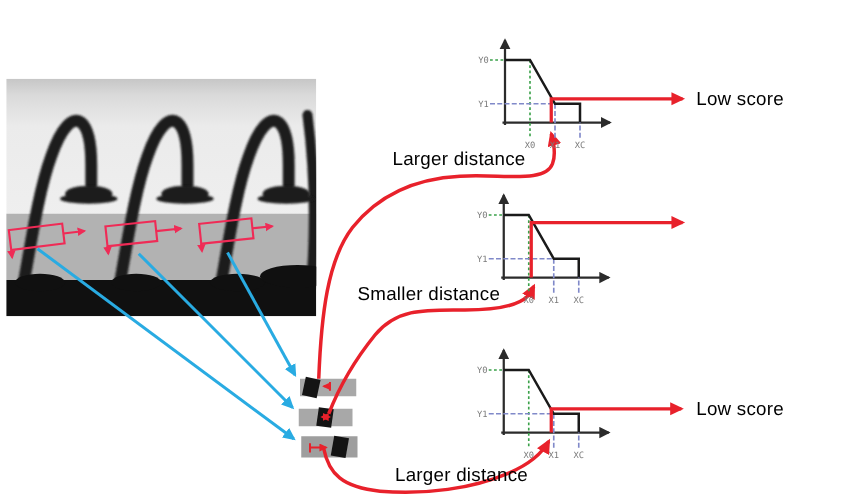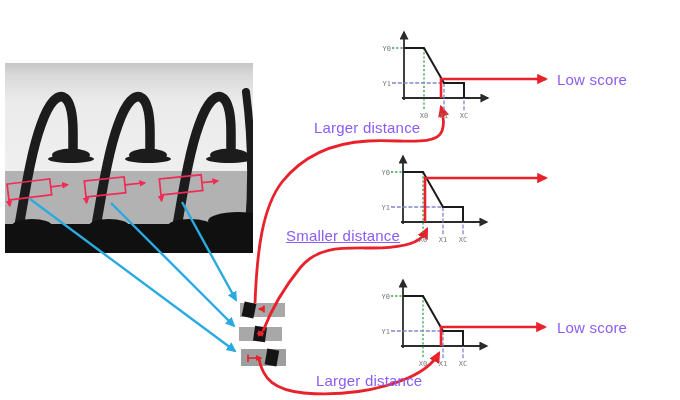--- a/index.html
+++ b/index.html
@@ -1,19 +1,19 @@
 <!DOCTYPE html>
 <html><head>
 <meta charset="utf-8">
 <style>
   html,body{margin:0;padding:0;background:#fff;}
   #canvas{position:relative;width:680px;height:400px;background:#fff;overflow:hidden;
           font-family:"Liberation Sans",sans-serif;}
   #art{position:absolute;left:0;top:0;}
-  .lbl{position:absolute;font-size:15px;color:#8b5cf6;white-space:nowrap;letter-spacing:.2px;}
+  .lbl{position:absolute;font-size:15px;color:#000000;white-space:nowrap;letter-spacing:.2px;}
   .tick{font-family:"DejaVu Sans Mono",monospace;font-size:7px;fill:#7a7a7a;}
 </style>
 </head>
 <body>
 
 <div id="canvas">
 
 <svg id="art" width="680" height="400" viewBox="0 0 680 400">
   <defs>
     <linearGradient id="phbg" x1="0" y1="0" x2="0" y2="1">
@@ -158,19 +158,19 @@
     <text class="tick" x="390" y="298.5" text-anchor="end">Y0</text>
     <text class="tick" x="390" y="333.5" text-anchor="end">Y1</text>
     <text class="tick" x="423" y="366" text-anchor="middle">X0</text>
     <text class="tick" x="443" y="366" text-anchor="middle">X1</text>
     <text class="tick" x="463" y="366" text-anchor="middle">XC</text>
     <path d="M441,346 L441,327 L545,327" stroke="#e8212b" stroke-width="2.6" fill="none" marker-end="url(#m-red)"></path>
   </g>
 </svg>
 
 <div class="lbl" style="left:314px;top:119px;">Larger distance</div>
-<div class="lbl" style="left:286px;top:227px;text-decoration:underline;">Smaller distance</div>
+<div class="lbl" style="left:286px;top:227px;">Smaller distance</div>
 <div class="lbl" style="left:316px;top:372px;">Larger distance</div>
 
 <div class="lbl" style="left:557px;top:71px;">Low score</div>
 <div class="lbl" style="left:557px;top:319px;">Low score</div>
 
 </div>
 
 </body></html>

